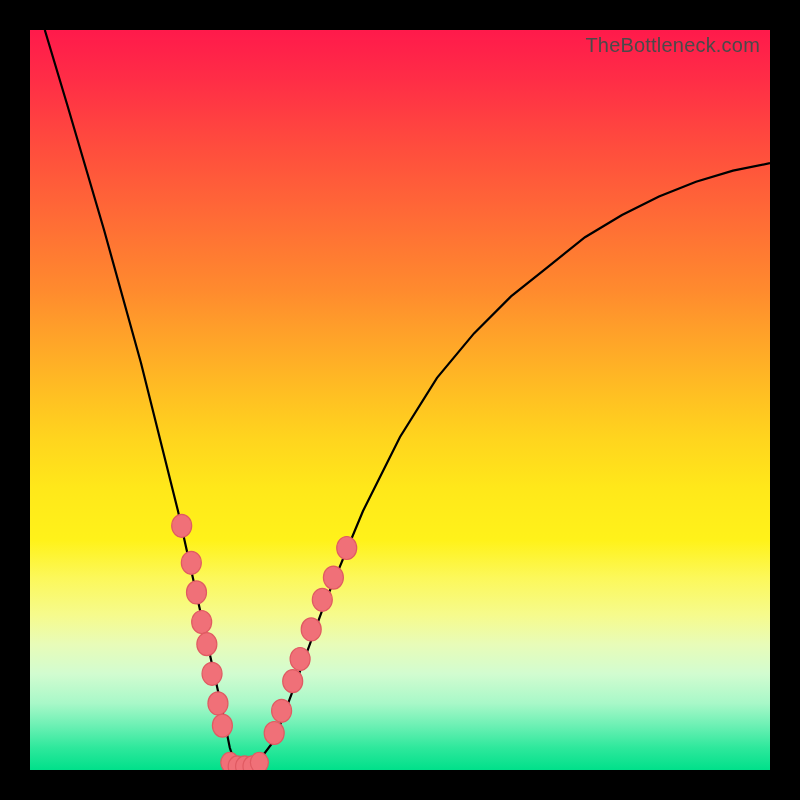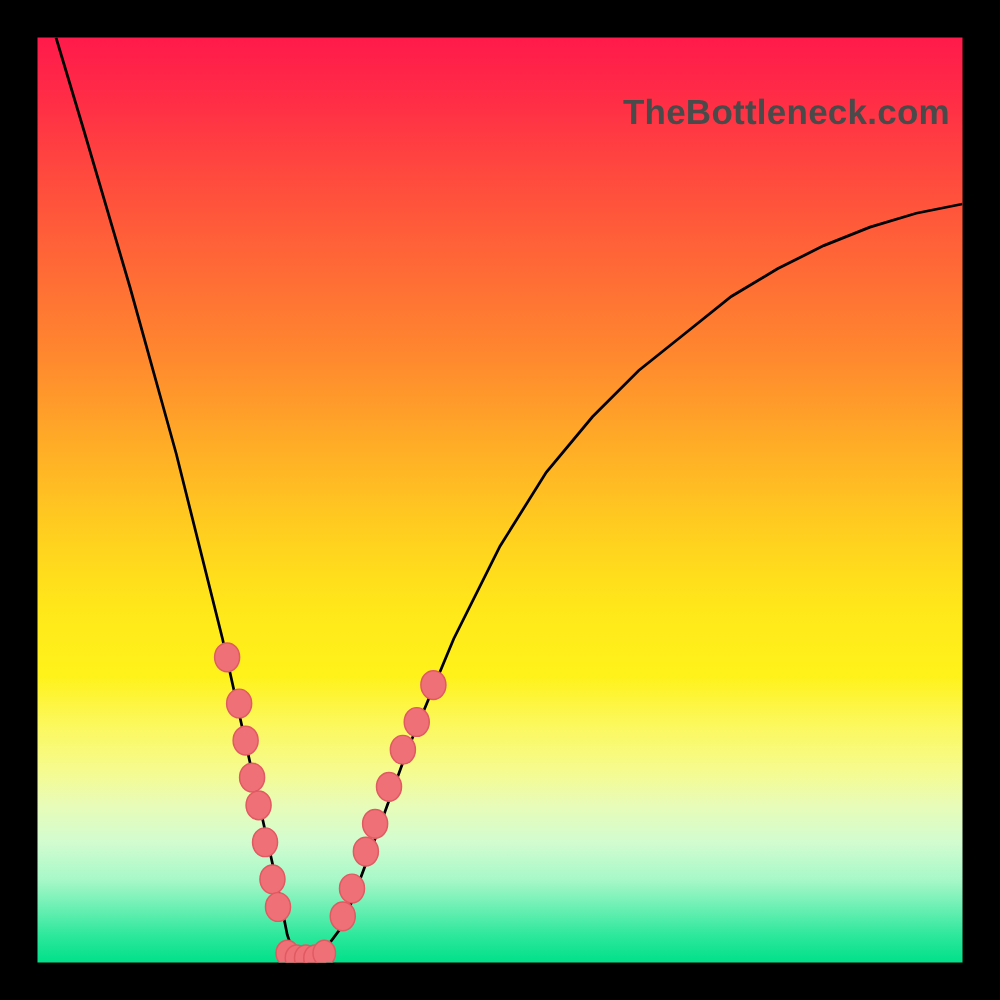--- a/index.html
+++ b/index.html
@@ -42,25 +42,24 @@
       #6cf0b4 94%,
       #2ee89c 97%,
       #00e08a 100%
     );
   }
   .watermark {
     position: absolute;
     top: 4px;
     right: 10px;
     color: #4a4a4a;
-    font-size: 28px;
-    font-weight: 700;
+    font-size: 20px;
+    font-weight: 400;
     letter-spacing: 0.2px;
     user-select: none;
-    margin-top: 40px;
   }
   svg.curve {
     position: absolute;
     left: 0;
     top: 0;
     width: 740px;
     height: 740px;
   }
   .curve path {
     fill: none;

